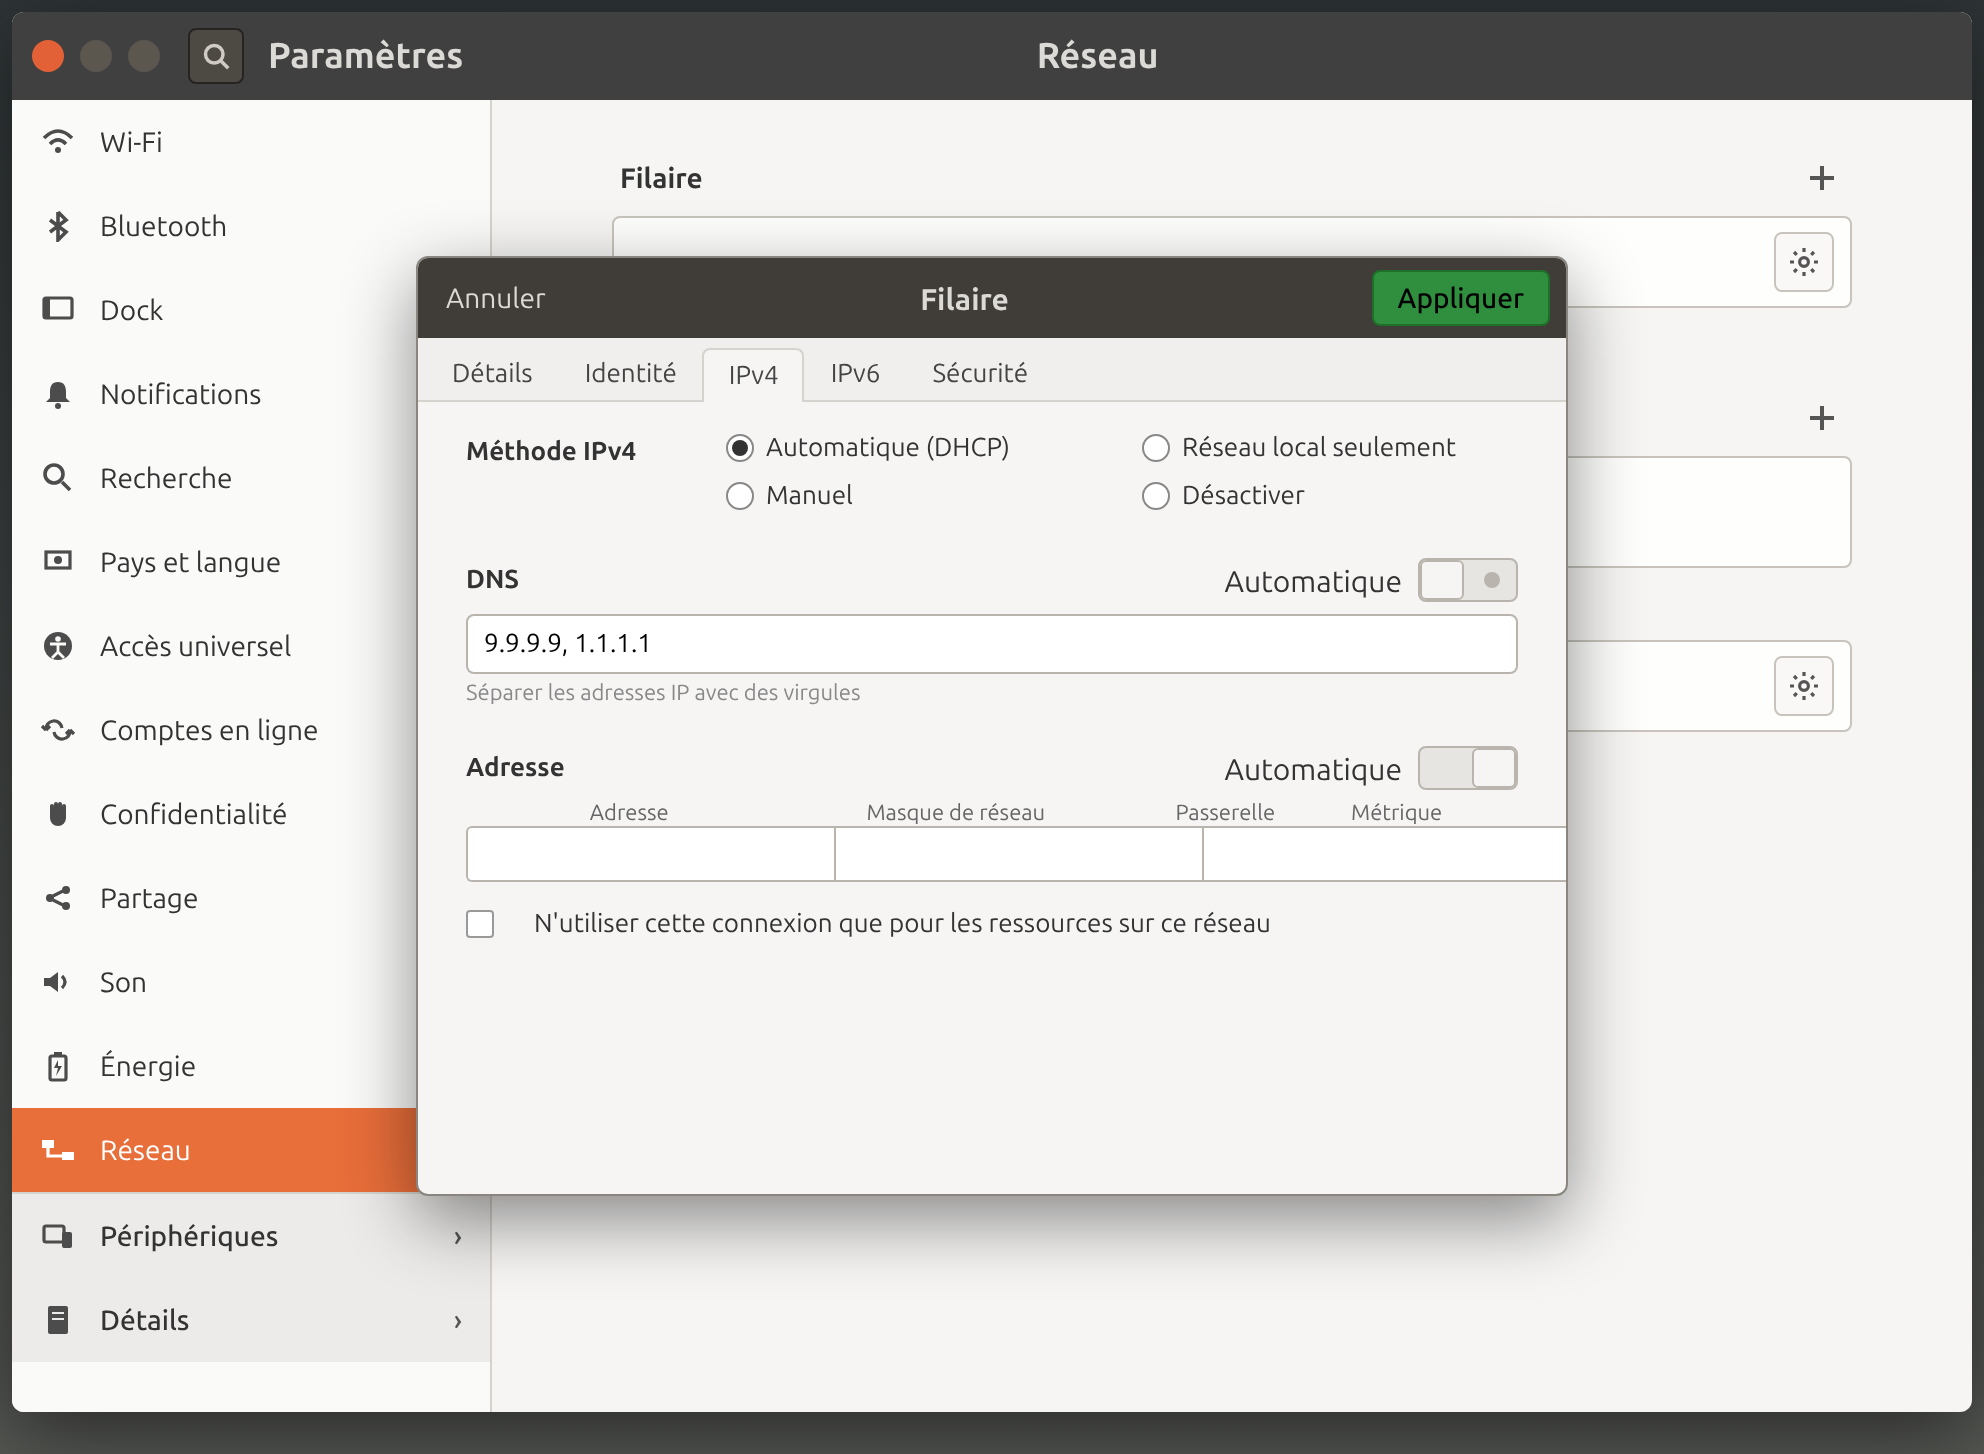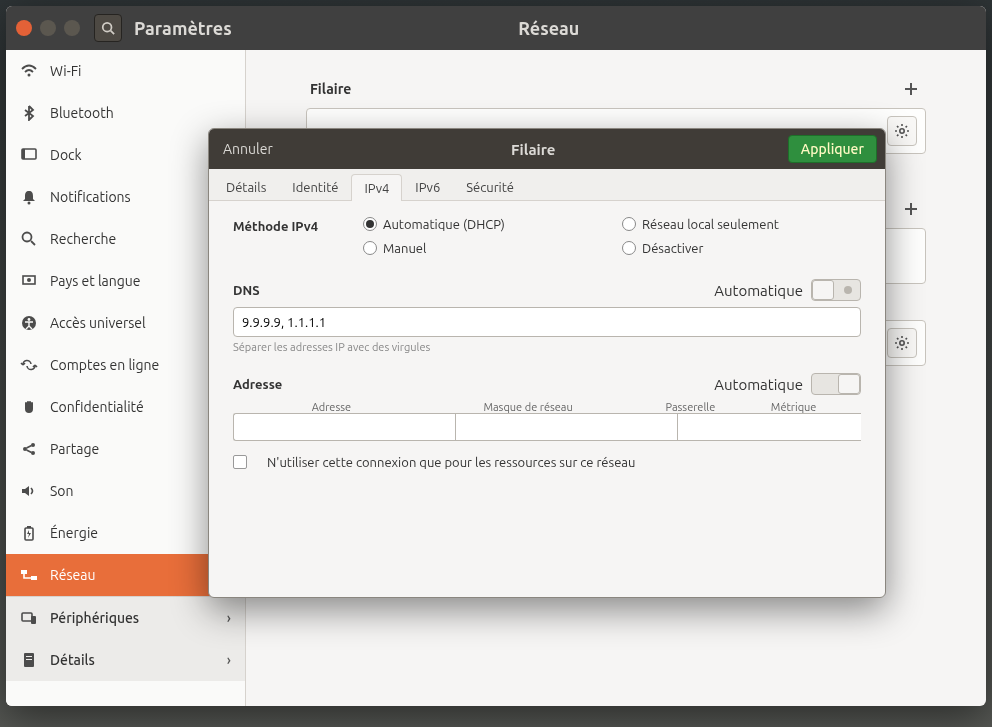--- a/index.html
+++ b/index.html
@@ -48,31 +48,31 @@
     border: 1px solid #c8c4bd; border-radius: 4px; height: 46px; display: flex; align-items: center; padding: 0 8px;
     background: #fefefd; justify-content: flex-end;
   }
   .gear-btn {
     width: 30px; height: 30px; border: 1px solid #c8c4bd; border-radius: 4px; background: #f9f8f6; display: flex; align-items: center; justify-content: center;
   }
   .section2 { margin-top: 36px; }
 
   
   .dialog {
-    position: absolute; left: 208px; top: 128px; width: 678px; height: 470px;
+    position: absolute; left: 208px; top: 128px; width: 576px; height: 470px;
     background: #f6f5f4; border: 1px solid #8a867f; box-shadow: 0 12px 36px rgba(0,0,0,0.45);
     border-radius: 6px; overflow: hidden; display: flex; flex-direction: column;
   }
   .dlg-header {
     height: 40px; background: #403c37; display: flex; align-items: center; padding: 0 8px; color: #dcdad6;
   }
   .dlg-cancel { font-size: 14px; cursor: pointer; padding: 4px 6px; }
   .dlg-title { flex: 1; text-align: center; font-weight: 600; font-size: 15px; }
   .dlg-apply {
-    background: #2f8f3e; color: #fef9c3; border: 1px solid #1d6f29; border-radius: 4px;
+    background: #2f8f3e; color: #000000; border: 1px solid #1d6f29; border-radius: 4px;
     padding: 5px 12px; font-size: 14px; font-weight: 500; cursor: pointer;
   }
   .dlg-tabs { display: flex; border-bottom: 1px solid #d6d2cd; background: #f0efed; padding-left: 4px; padding-top: 4px; }
   .dlg-tab {
     padding: 6px 12px; font-size: 13px; color: #444; border: 1px solid transparent; border-bottom: none;
     cursor: pointer; border-radius: 4px 4px 0 0;
   }
   .dlg-tab.active { background: #f6f5f4; border-color: #d6d2cd; position: relative; top: 1px; }
   .dlg-body { padding: 16px 24px; flex: 1; font-size: 13px; color: #333; overflow-y: auto; }
 

